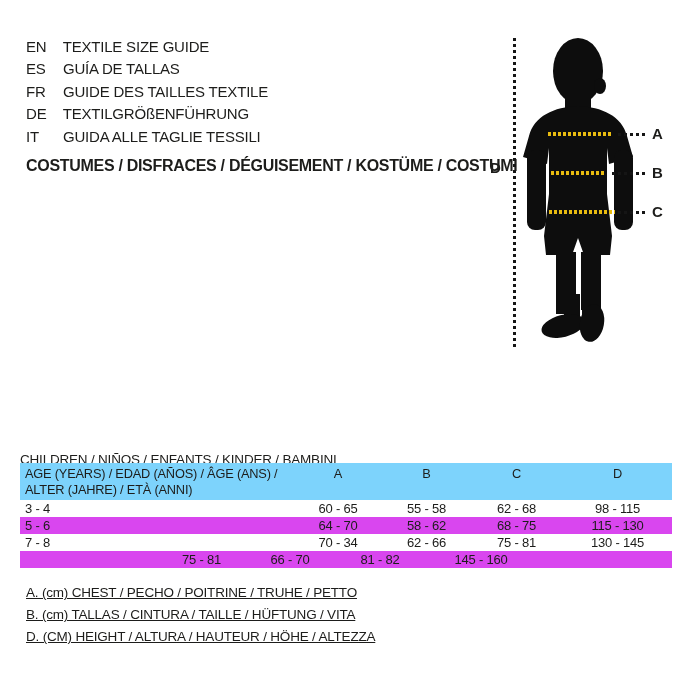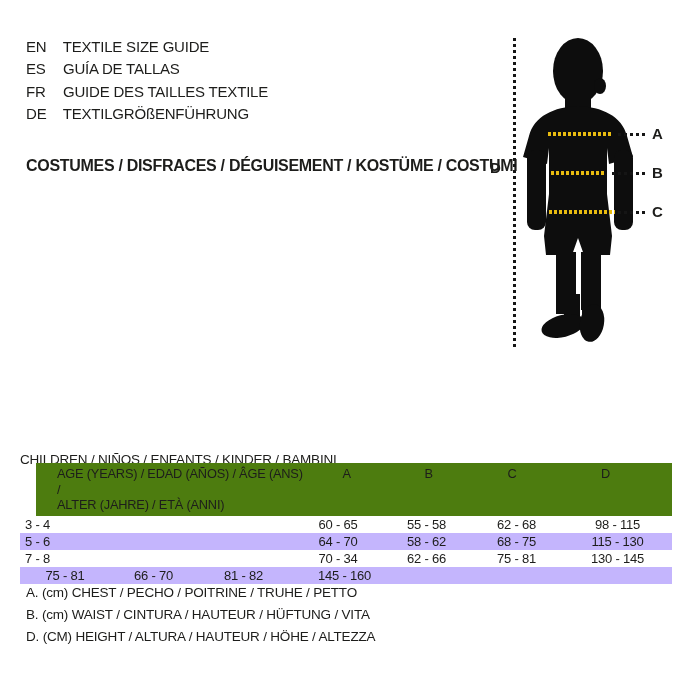--- a/index.html
+++ b/index.html
@@ -30,31 +30,31 @@
   .k-c { left:618px; top:211px; width:30px; }
   .m-label { position:absolute; font-size:15px; font-weight:700; }
   .l-a { left:652px; top:125px; }
   .l-b { left:652px; top:164px; }
   .l-c { left:652px; top:203px; }
   .l-d { left:490px; top:159px; }
   
   .children-title { position:absolute; left:20px; top:452px; font-size:13.5px; letter-spacing:-0.2px; }
   .size-table { position:absolute; left:20px; top:463px; width:652px; font-size:13px; letter-spacing:-0.2px; }
   .t-row { display:flex; }
-  .t-head { background:#4d7c0f; padding:3px 16px; line-height:15.5px; font-size:12.8px;margin-left:16px; }
-  .t-data { height:17px; line-height:17px; }
-  .t-data.alt { background:#c4b5fd; }
+  .t-head { background:#7dd3fc; padding:3px 0; line-height:15.5px; font-size:12.8px; }
+  .t-data { height:17px; line-height:17px;justify-content:center; }
+  .t-data.alt { background:#d946ef; }
   .c-age { width:273px; padding-left:5px; box-sizing:border-box; text-align:left; }
   .c-a { width:90px; text-align:center; }
   .c-b { width:87px; text-align:center; }
   .c-c { width:93px; text-align:center; }
   .c-d { width:109px; text-align:center; }
   
   .legend { position:absolute; left:26px; top:582px; font-size:13.5px; letter-spacing:-0.2px; }
-  .legend-line { height:22.2px; line-height:22.2px; white-space:nowrap; }
+  .legend-line { height:22.2px; line-height:22.2px; white-space:nowrap;text-decoration:underline; }
 </style>
 </head>
 <body>
 
 <div class="canvas">
 
   <div class="lang-list">
     <div class="lang-row">
       <span class="lang-code">EN</span>
       <span>TEXTILE SIZE GUIDE</span>
@@ -63,20 +63,24 @@
       <span class="lang-code">ES</span>
       <span>GUÍA DE TALLAS</span>
     </div>
     <div class="lang-row">
       <span class="lang-code">FR</span>
       <span>GUIDE DES TAILLES TEXTILE</span>
     </div>
     <div class="lang-row">
       <span class="lang-code">DE</span>
       <span>TEXTILGRÖßENFÜHRUNG</span>
+    </div>
+    <div class="lang-row">
+      <span class="lang-code">IT</span>
+      <span>GUIDA ALLE TAGLIE TESSILI</span>
     </div>
   </div>
 
   <div class="category-title">COSTUMES / DISFRACES / DÉGUISEMENT / KOSTÜME / COSTUMI</div>
 
   <svg class="silhouette" width="120" height="308" viewBox="0 0 120 308" xmlns="http://www.w3.org/2000/svg">
     <g fill="#0d0d0d">
       <ellipse cx="58" cy="35" rx="25" ry="33"></ellipse>
       <ellipse cx="80" cy="50" rx="6" ry="8"></ellipse>
       <rect x="45" y="52" width="26" height="28"></rect>
@@ -146,17 +150,17 @@
     <div class="t-row t-data alt">
       <div class="c-a">75 - 81</div>
       <div class="c-b">66 - 70</div>
       <div class="c-c">81 - 82</div>
       <div class="c-d">145 - 160</div>
     </div>
   </div>
 
   <div class="legend">
     <div class="legend-line">A. (cm) CHEST / PECHO / POITRINE / TRUHE / PETTO</div>
-    <div class="legend-line">B. (cm) WAIST / CINTURA / HAUTEUR / HÜFTUNG / VITA</div>
+    <div class="legend-line">B. (cm) TALLAS / CINTURA / TAILLE / HÜFTUNG / VITA</div>
     <div class="legend-line">D. (CM) HEIGHT / ALTURA / HAUTEUR / HÖHE / ALTEZZA</div>
   </div>
 
 </div>
 
 </body></html>

